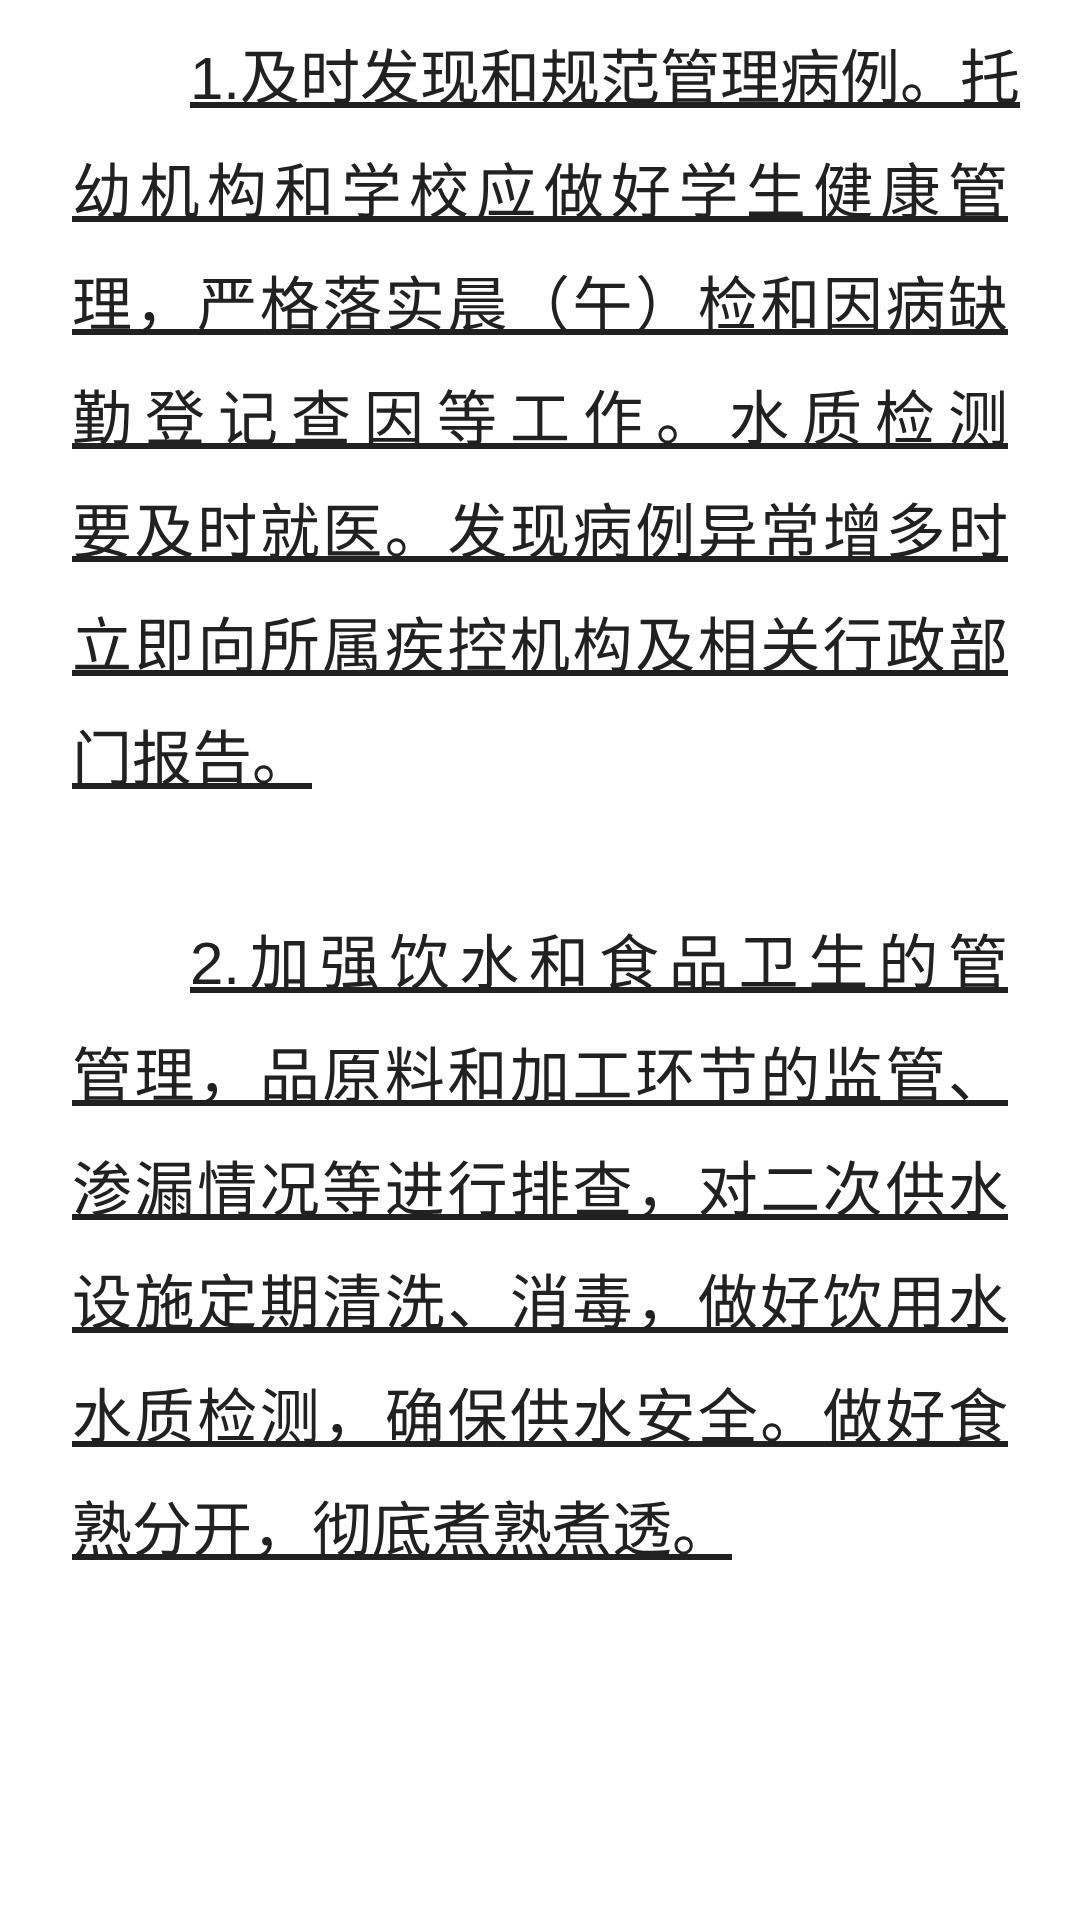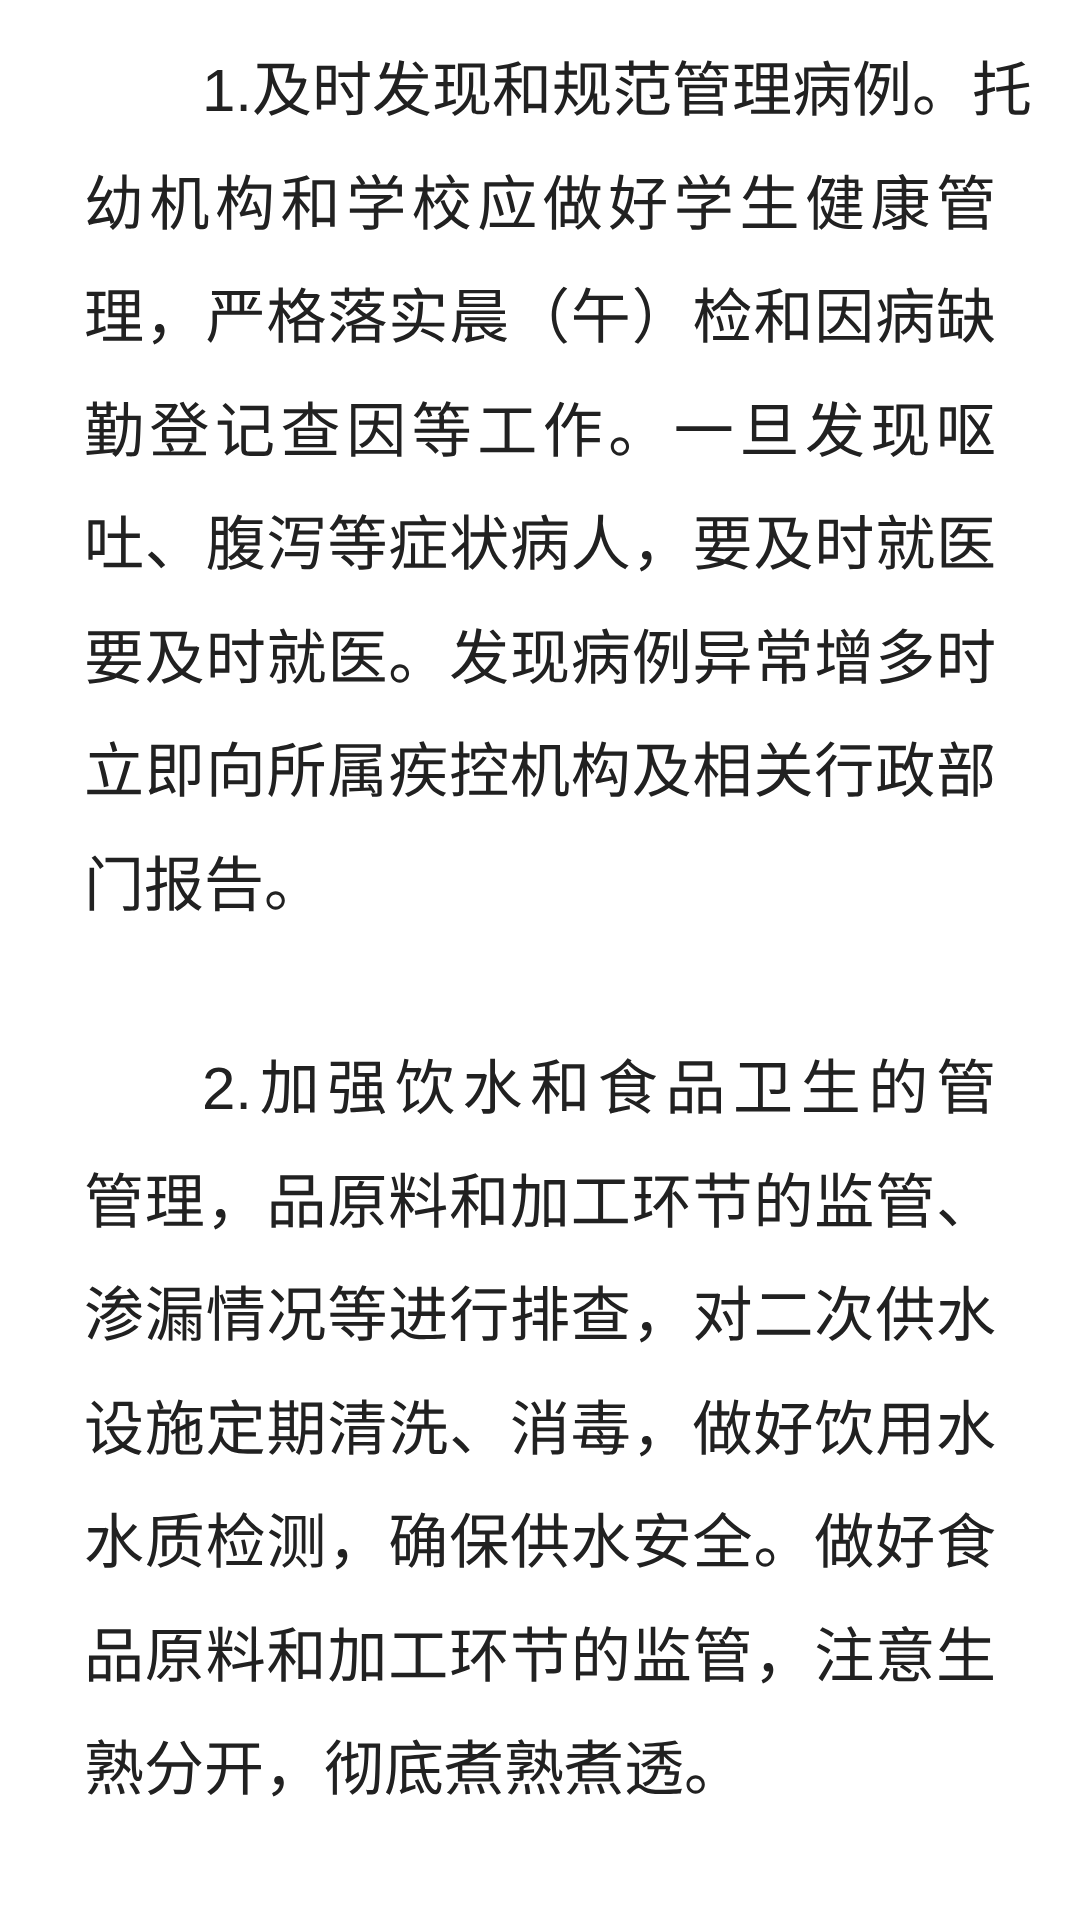--- a/index.html
+++ b/index.html
@@ -15,21 +15,21 @@
   }
   .doc {
     box-sizing: border-box;
     width: 1080px;
     padding: 18px 68px 0 68px;
     color: #212121;
     font-size: 60px;
     line-height: 113.5px;
     font-weight: 400;
   }
-  .para { margin: 16px; }
+  .para { margin: 4px; text-decoration: underline; }
   .para + .para { margin-top: 90px; }
   .line {
     text-align: justify;
     text-align-last: justify;
     white-space: nowrap;
     letter-spacing: 0;
   }
   .line.first { text-indent: 118px; }
   .line.last {
     text-align-last: left;
@@ -38,30 +38,28 @@
 </style>
 </head>
 <body>
 
 <div class="doc">
 
   <div class="para">
     <div class="line first">1.及时发现和规范管理病例。托</div>
     <div class="line">幼机构和学校应做好学生健康管</div>
     <div class="line">理，严格落实晨（午）检和因病缺</div>
-    <div class="line">勤登记查因等工作。一旦发现呕</div>
-    <div class="line">吐、腹泻等症状病人，要及时就医</div>
+    <div class="line">勤登记查因等工作。水质检测</div>
     <div class="line">要及时就医。发现病例异常增多时</div>
     <div class="line">立即向所属疾控机构及相关行政部</div>
     <div class="line last">门报告。</div>
   </div>
 
   <div class="para">
     <div class="line first">2.加强饮水和食品卫生的管</div>
     <div class="line">管理，品原料和加工环节的监管、</div>
     <div class="line">渗漏情况等进行排查，对二次供水</div>
     <div class="line">设施定期清洗、消毒，做好饮用水</div>
     <div class="line">水质检测，确保供水安全。做好食</div>
-    <div class="line">品原料和加工环节的监管，注意生</div>
     <div class="line last">熟分开，彻底煮熟煮透。</div>
   </div>
 
 </div>
 
 </body></html>

